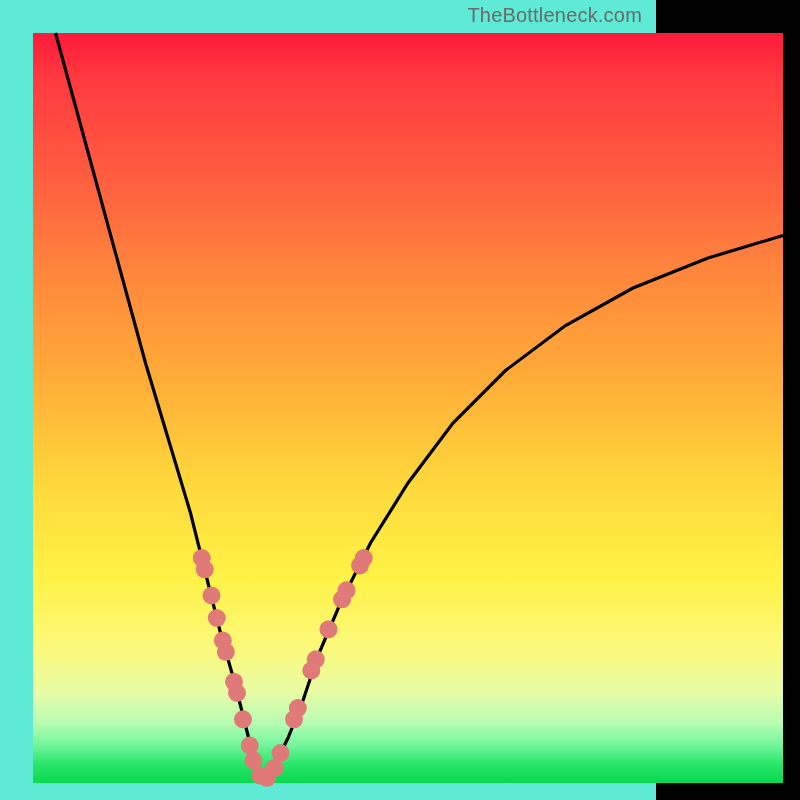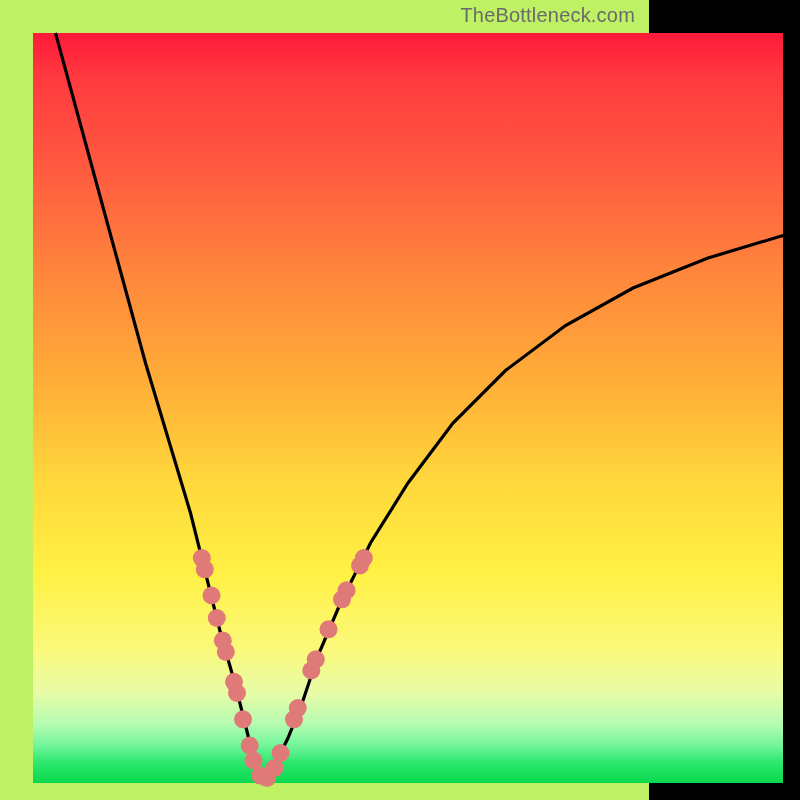--- a/index.html
+++ b/index.html
@@ -10,21 +10,22 @@
     overflow: hidden;
     background: #000;
     font-family: Arial, Helvetica, sans-serif;
   }
   .frame {
     position: absolute;
     left: 0;
     top: 0;
     width: 649px;
     height: 800px;
-    background: #bef264;
+    background: #5eead4;
+    padding-left: 7px;
   }
   .plot {
     position: absolute;
     left: 33px;
     top: 33px;
     width: 750px;
     height: 750px;
     
     background: linear-gradient(to bottom,
       #ff1a3a 0%,

